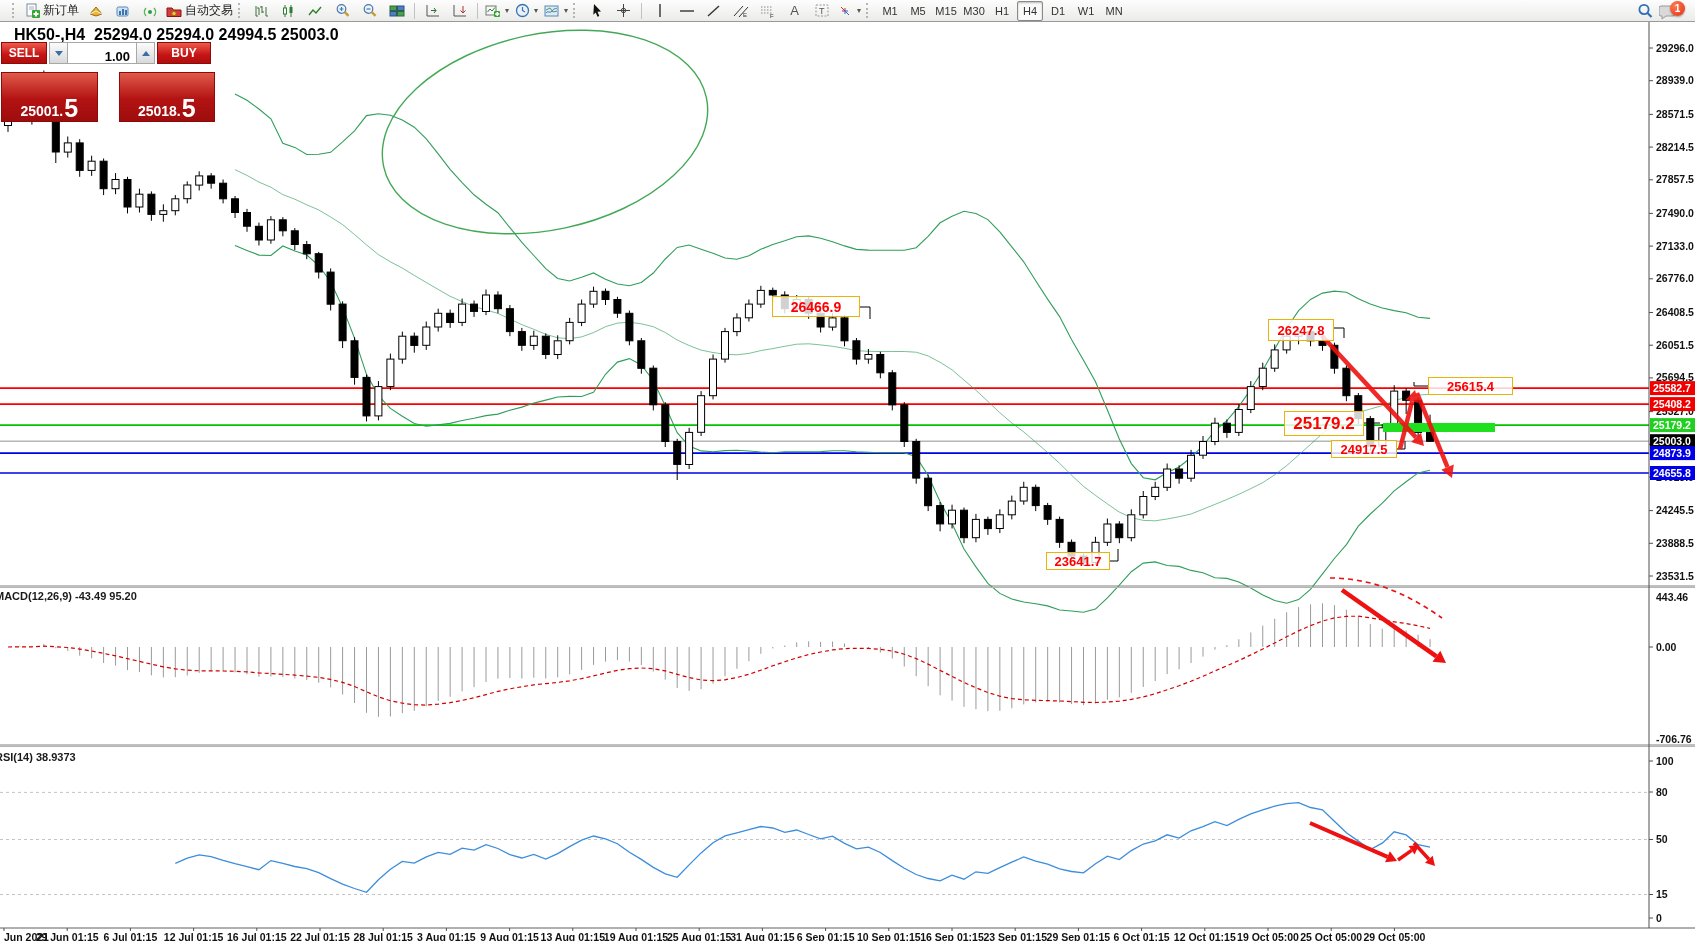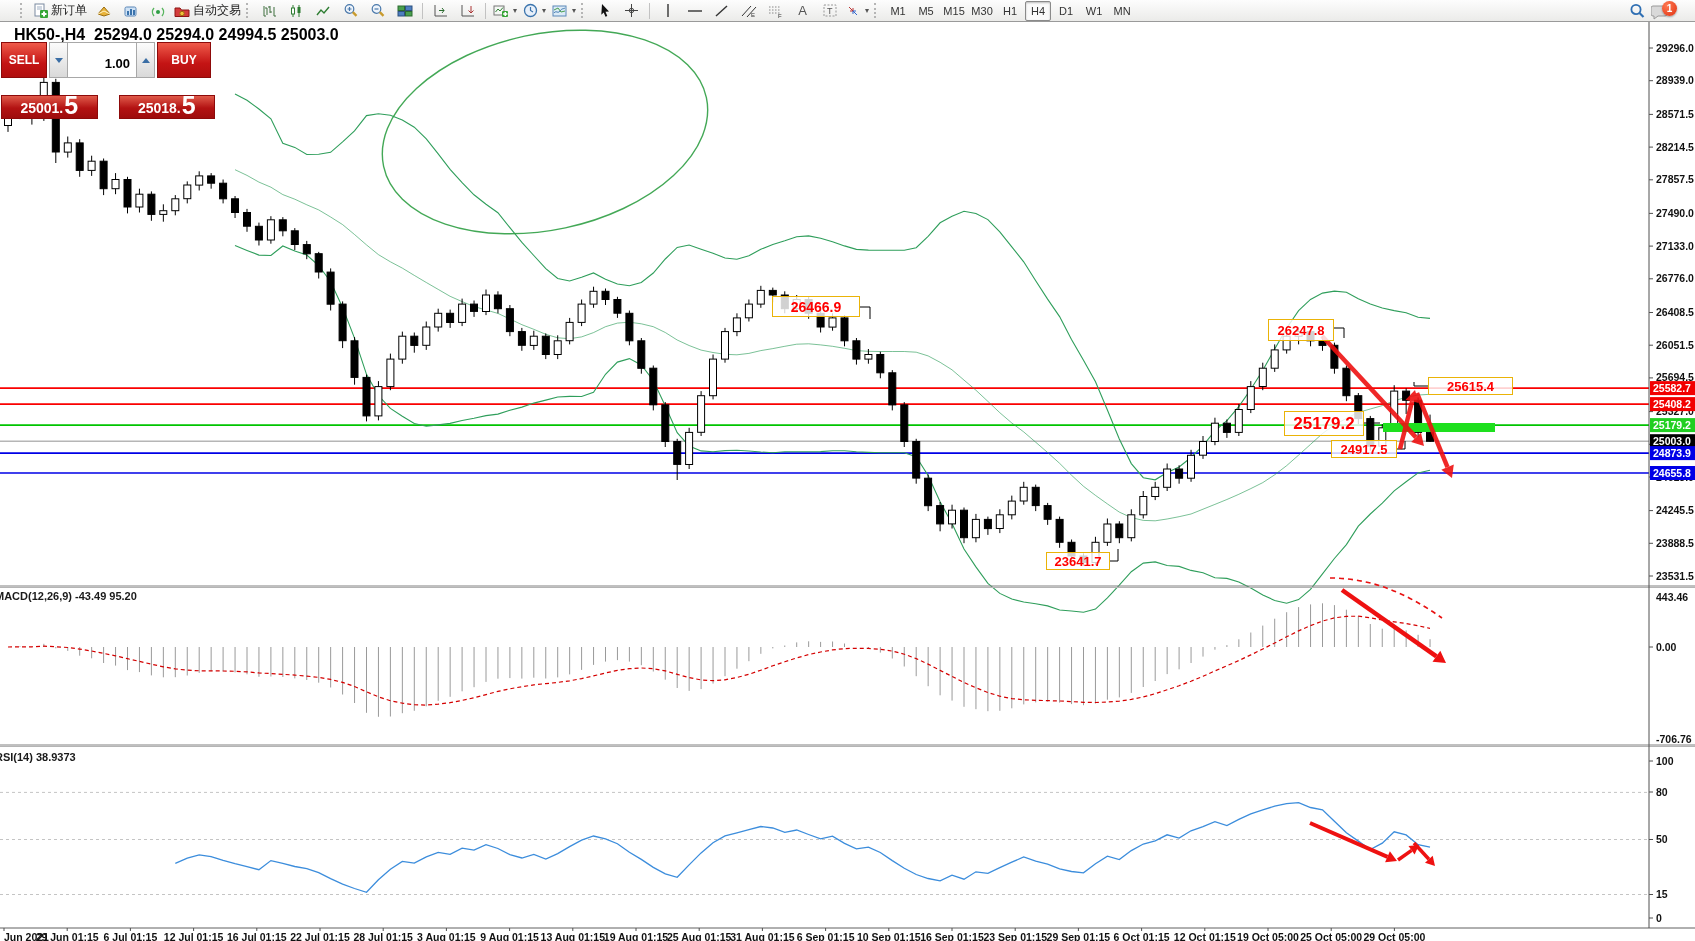--- a/index.html
+++ b/index.html
@@ -1,50 +1,50 @@
 <!DOCTYPE html>
 <html><head>
 <meta charset="utf-8">
 <style>
   html,body{margin:0;padding:0;background:#d4d0c8;}
   .app{position:relative;width:1695px;height:941px;background:#fff;overflow:hidden;
        font-family:"Liberation Sans",sans-serif;-webkit-font-smoothing:antialiased;}
   
   .tb{position:absolute;left:0;top:0;width:100%;height:22px;
       background:linear-gradient(#fdfdfd,#ebebe9);border-bottom:1px solid #9a9a9a;
-      display:flex;align-items:center;padding:0 18px;box-sizing:border-box;font-size:11px;color:#222;}
+      display:flex;align-items:center;padding:0 10px;box-sizing:border-box;font-size:11px;color:#222;}
   .grip{width:5px;height:15px;border-left:2px dotted #b5b5b5;margin:0 3px 0 2px;}
   .sep{width:1px;height:16px;background:#c2c2c2;margin:0 4px;}
   .tbtn{height:19px;min-width:21px;display:flex;align-items:center;justify-content:center;
         padding:0 2px;border:1px solid transparent;border-radius:2px;gap:3px;cursor:default;}
   .tbtn.lbl{font-size:12px;}
   .tf{height:18px;min-width:24px;display:flex;align-items:center;justify-content:center;
       font-size:11px;color:#333;border:1px solid transparent;border-radius:2px;margin:0 1px;}
   .tf.active{background:#fafafa;border:1px solid #8a8a8a;box-shadow:inset 0 1px 2px rgba(0,0,0,.25);}
   .dd{font-size:8px;color:#555;margin-left:1px;}
   .spacer{flex:1;}
   .badge-wrap{position:relative;width:26px;height:20px;}
   .badge{position:absolute;right:0;top:0;width:15px;height:15px;border-radius:50%;
          background:radial-gradient(circle at 35% 30%,#ff7a52,#e03010);color:#fff;font-size:10px;
          font-weight:700;display:flex;align-items:center;justify-content:center;box-shadow:0 1px 2px rgba(0,0,0,.35);}
   
   .chart-wrap{position:absolute;left:0;top:22px;width:1695px;height:919px;background:#fff;}
   .symbol-info{position:absolute;left:14px;top:4px;font-size:16px;font-weight:700;color:#000;white-space:pre;}
   .trade-widget{position:absolute;left:1px;top:20px;width:214px;}
-  .tw-row1{display:flex;height:36px;gap:0;}
+  .tw-row1{display:flex;height:22px;gap:0;}
   .sell-btn,.buy-btn{background:linear-gradient(#ef5a4a,#c41414 60%,#b00e0e);color:#fff;font-weight:700;
         font-size:12px;display:flex;align-items:center;justify-content:center;border:1px solid #8d0a0a;box-sizing:border-box;}
   .sell-btn{width:46px;}
   .buy-btn{width:54px;margin-left:2px;}
   .spin{width:19px;background:linear-gradient(#fcfcfc,#d9d9d9);border:1px solid #a8a8a8;box-sizing:border-box;
         display:flex;align-items:center;justify-content:center;}
   .spin svg{display:block;}
   .vol{width:68px;border:1px solid #a8a8a8;border-left:none;border-right:none;font-size:13px;font-weight:700;
        text-align:right;padding:7px 6px 0 0;box-sizing:border-box;font-family:"Liberation Sans",sans-serif;background:#fff;}
-  .tw-row2{display:flex;height:24px;margin-top:17px;gap:21px;}
+  .tw-row2{display:flex;height:50px;margin-top:8px;gap:21px;}
   .px-panel{flex:1;background:linear-gradient(#e05a4a,#b31212 55%,#9e0d0d);border:1px solid #8d0a0a;color:#fff;
         display:flex;align-items:flex-end;justify-content:center;padding-bottom:2px;font-weight:700;}
   .px-main{font-size:14px;line-height:15px;}
   .px-big{font-size:25px;line-height:21px;margin-left:1px;}
   .ind-label{position:absolute;font-size:11px;font-weight:700;color:#1a1a1a;white-space:pre;}
   
   .ann{position:absolute;border:1px solid #eab308;color:#ff0000;background:rgba(255,255,255,.82);
        display:flex;align-items:center;justify-content:center;font-weight:700;box-sizing:border-box;}
   .a1{left:772px;top:274px;width:88px;height:21px;font-size:14px;}
   .a2{left:1268px;top:297px;width:66px;height:22px;font-size:13px;}

